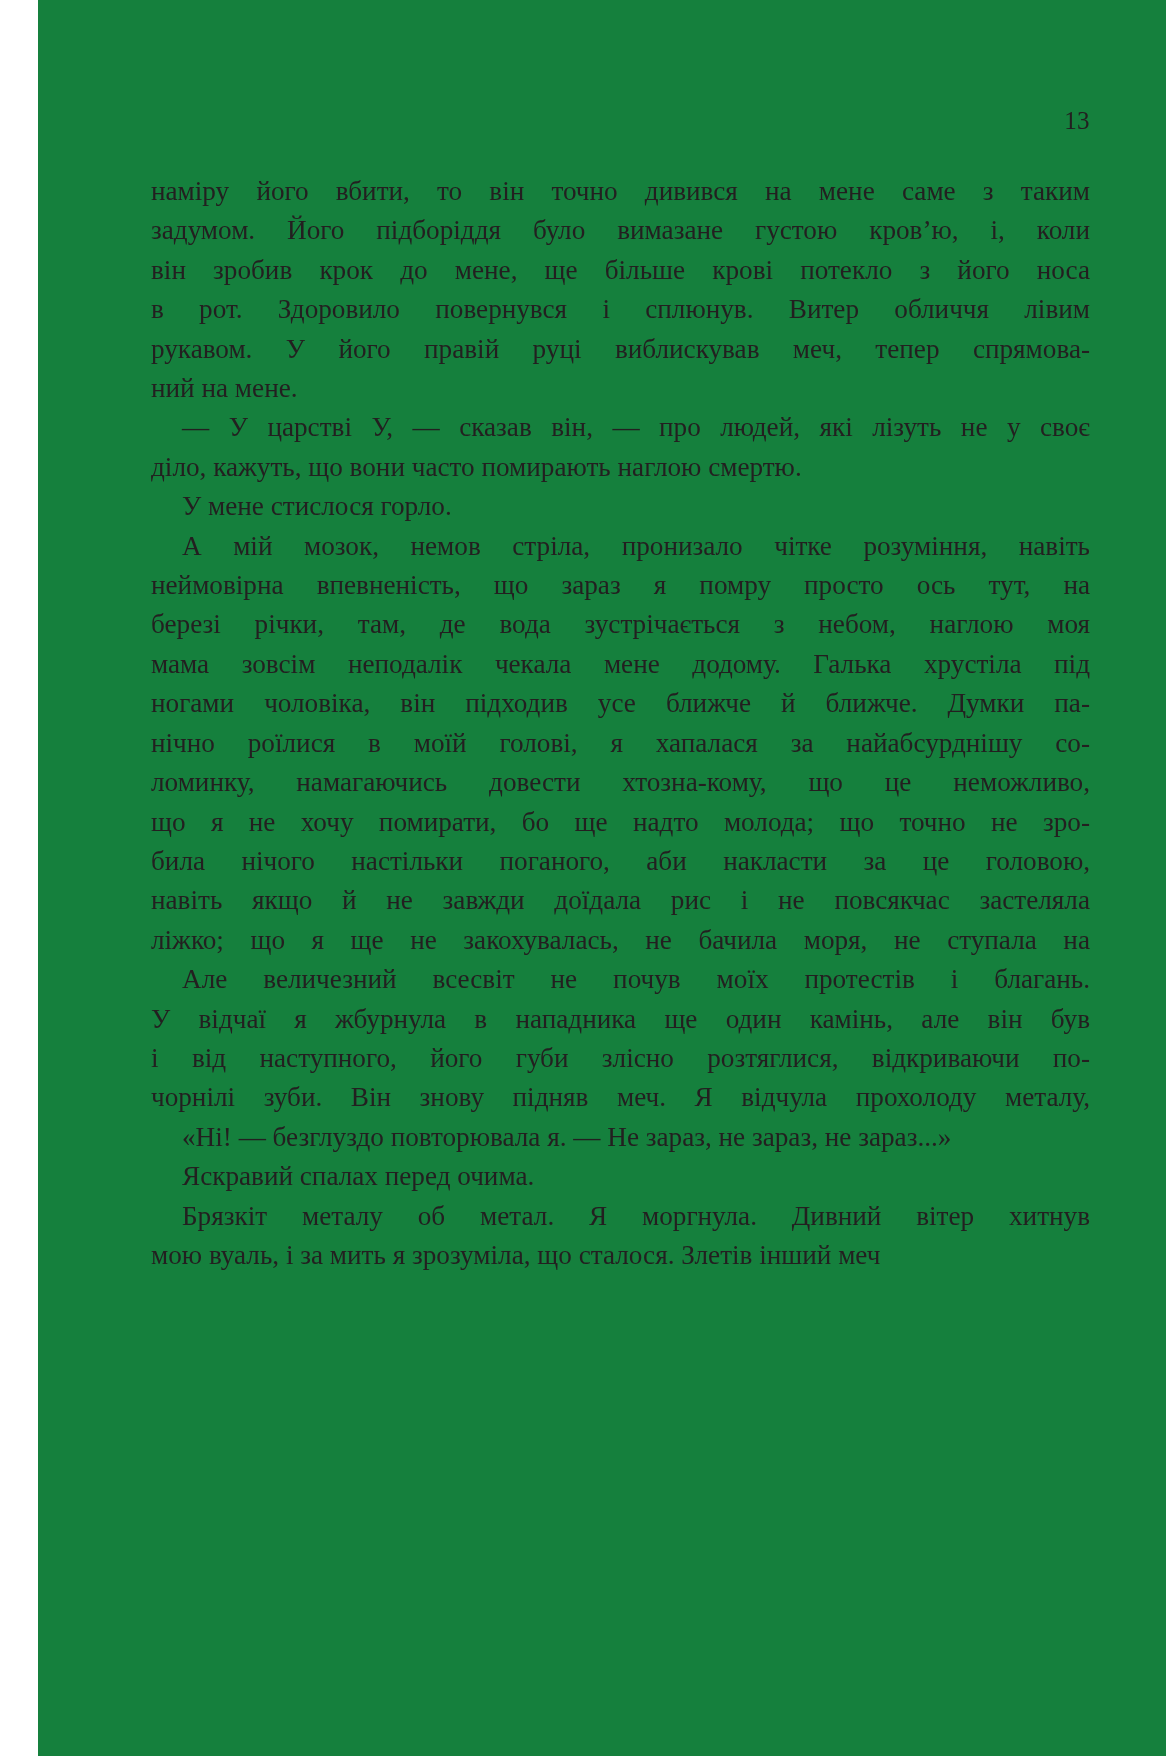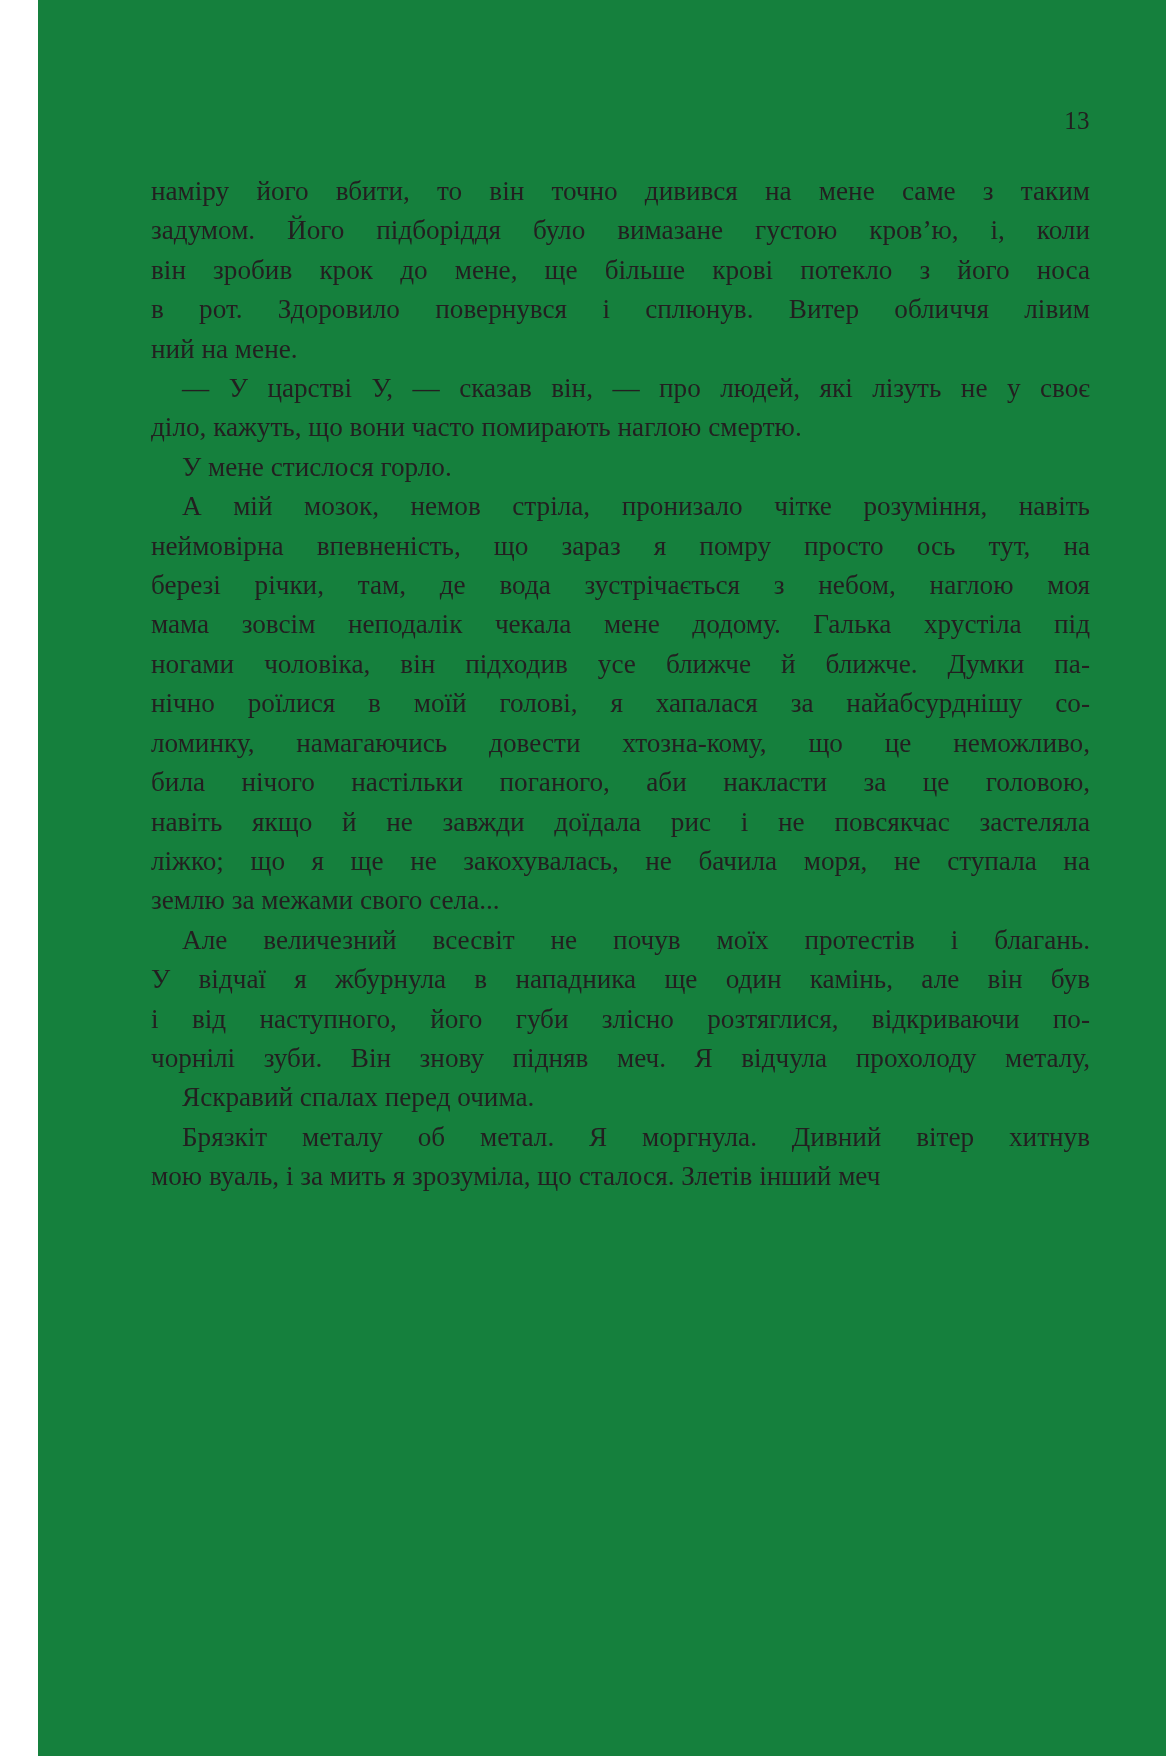--- a/index.html
+++ b/index.html
@@ -85,47 +85,51 @@
 <div class="page">
 
   <div class="folio">13</div>
 
   <div class="textblock">
       <p class="para noindent">
         <span class="jline no-indent">наміру його вбити, то він точно дивився на мене саме з таким</span>
         <span class="jline no-indent">задумом. Його підборіддя було вимазане густою кров’ю, і, коли</span>
         <span class="jline no-indent">він зробив крок до мене, ще більше крові потекло з його носа</span>
         <span class="jline no-indent">в рот. Здоровило повернувся і сплюнув. Витер обличчя лівим</span>
+        <span class="jline no-indent">рукавом. У його правій руці виблискував меч, тепер спрямова-</span>
         <span class="jline last no-indent">ний на мене.</span>
       </p>
       <p class="para">
         <span class="jline first-indent">— У царстві У, — сказав він, — про людей, які лізуть не у своє</span>
         <span class="jline last no-indent">діло, кажуть, що вони часто помирають наглою смертю.</span>
       </p>
       <p class="para">
         <span class="jline last first-indent">У мене стислося горло.</span>
       </p>
       <p class="para">
         <span class="jline first-indent">А мій мозок, немов стріла, пронизало чітке розуміння, навіть</span>
         <span class="jline no-indent">неймовірна впевненість, що зараз я помру просто ось тут, на</span>
         <span class="jline no-indent">березі річки, там, де вода зустрічається з небом, наглою моя</span>
         <span class="jline no-indent">мама зовсім неподалік чекала мене додому. Галька хрустіла під</span>
         <span class="jline no-indent">ногами чоловіка, він підходив усе ближче й ближче. Думки па-</span>
         <span class="jline no-indent">нічно роїлися в моїй голові, я хапалася за найабсурднішу со-</span>
         <span class="jline no-indent">ломинку, намагаючись довести хтозна-кому, що це неможливо,</span>
+        <span class="jline no-indent">що я не хочу помирати, бо ще надто молода; що точно не зро-</span>
         <span class="jline no-indent">била нічого настільки поганого, аби накласти за це головою,</span>
         <span class="jline no-indent">навіть якщо й не завжди доїдала рис і не повсякчас застеляла</span>
         <span class="jline no-indent">ліжко; що я ще не закохувалась, не бачила моря, не ступала на</span>
-        <span class="jline last no-indent">землю за межами свого села...</span>
       </p>
       <p class="para">
         <span class="jline first-indent">Але величезний всесвіт не почув моїх протестів і благань.</span>
         <span class="jline no-indent">У відчаї я жбурнула в нападника ще один камінь, але він був</span>
         <span class="jline no-indent">і від наступного, його губи злісно розтяглися, відкриваючи по-</span>
         <span class="jline no-indent">чорнілі зуби. Він знову підняв меч. Я відчула прохолоду металу,</span>
+      </p>
+      <p class="para">
+        <span class="jline last first-indent">«Ні! — безглуздо повторювала я. — Не зараз, не зараз, не зараз...»</span>
       </p>
       <p class="para">
         <span class="jline last first-indent">Яскравий спалах перед очима.</span>
       </p>
       <p class="para">
         <span class="jline first-indent">Брязкіт металу об метал. Я моргнула. Дивний вітер хитнув</span>
         <span class="jline last no-indent">мою вуаль, і за мить я зрозуміла, що сталося. Злетів інший меч</span>
       </p>
     </div>
 

